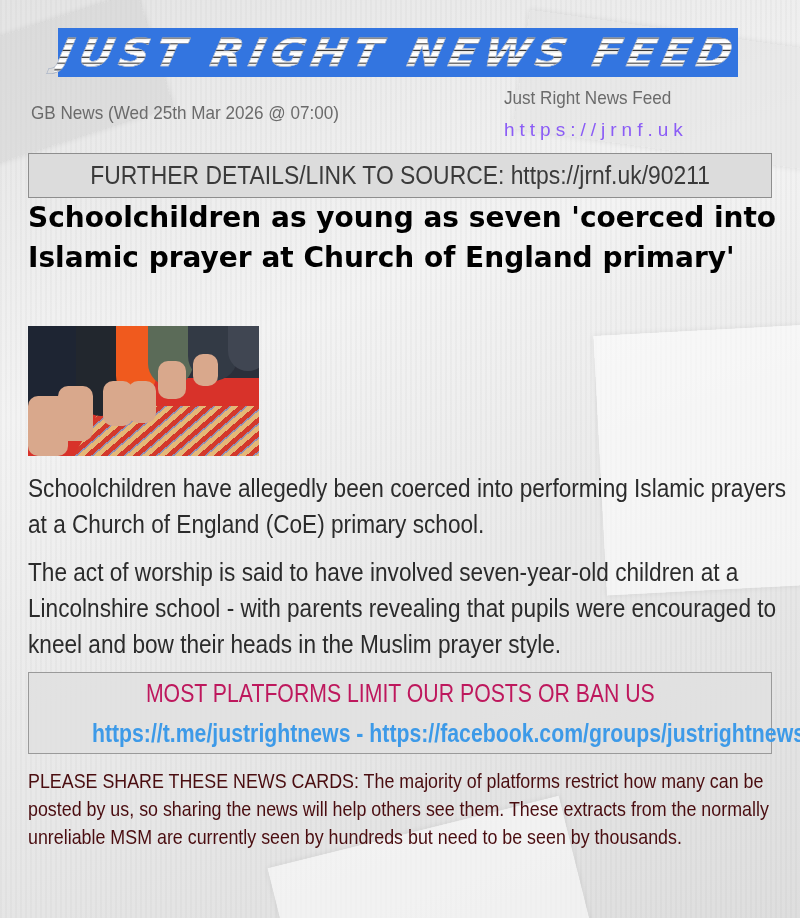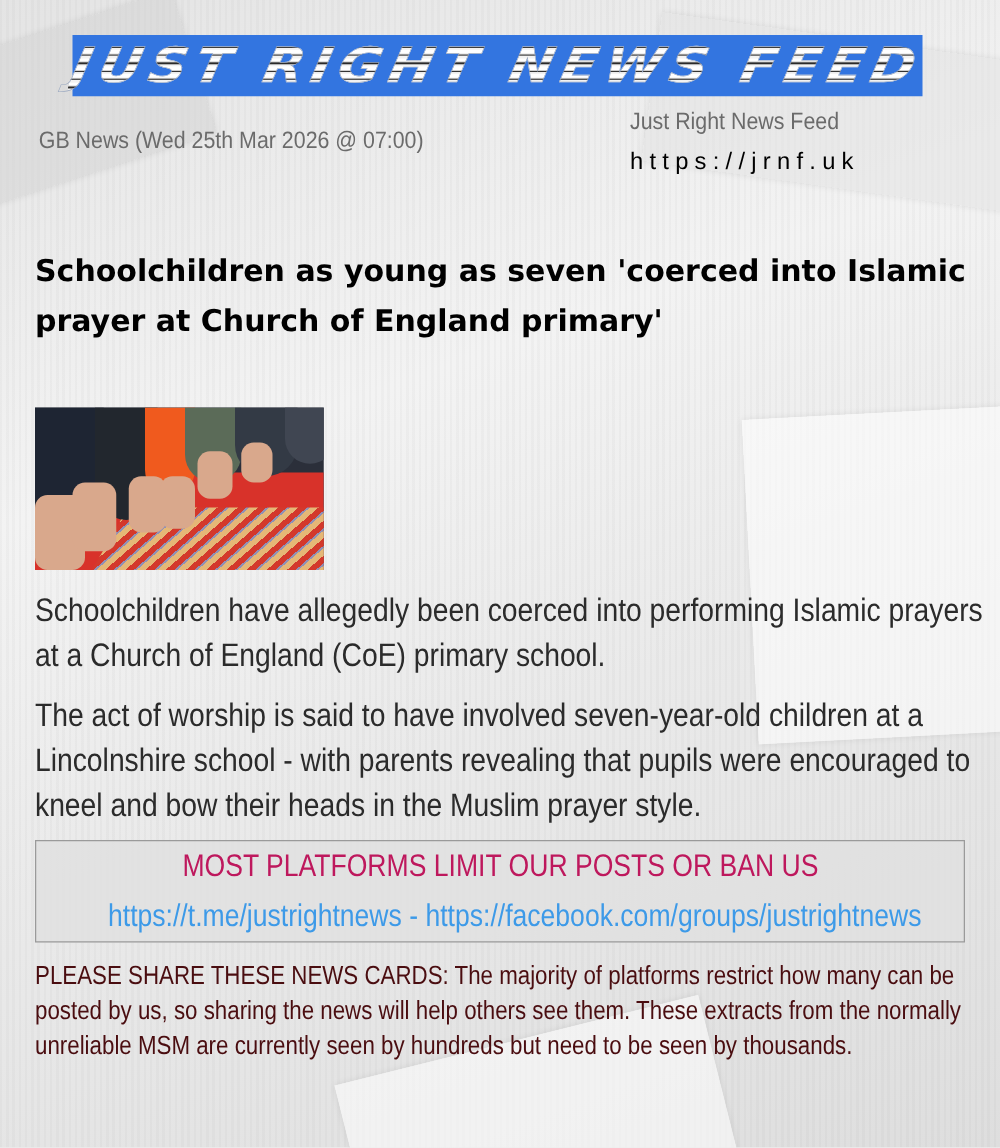--- a/index.html
+++ b/index.html
@@ -43,37 +43,37 @@
       font-family: "Liberation Sans", sans-serif; font-size: 19px; color: #6b6b6b;
       transform: scaleX(0.9); transform-origin: left center; white-space: nowrap;
     }
     .brand-name {
       position: absolute; left: 504px; top: 87px;
       font-size: 19px; color: #6b6b6b; white-space: nowrap;
       transform: scaleX(0.9); transform-origin: left center;
     }
     .brand-url {
       position: absolute; left: 504px; top: 119px;
-      font-size: 19px; color: #000000; letter-spacing: 5px; white-space: nowrap;
+      font-size: 19px; color: #8b5cf6; letter-spacing: 5px; white-space: nowrap;
     }
 
     .link-box {
       position: absolute; left: 28px; top: 153px; width: 742px; height: 43px;
       background: #dcdcdc; border: 1px solid #8e8e8e;
       display: flex; align-items: center; justify-content: center;
     }
     .link-box span {
       font-size: 26px; color: #3a3a3a; white-space: nowrap;
       transform: scaleX(0.88); display: inline-block;
     }
 
     .headline {
       position: absolute; left: 28px; top: 198px; width: 760px;
       font-family: "DejaVu Sans", sans-serif; font-weight: bold;
-      font-size: 24px; line-height: 39.5px; color: #000;
+      font-size: 28px; line-height: 39.5px; color: #000;
       margin: 0;
     }
 
     .article-image {
       position: absolute; left: 28px; top: 326px; width: 231px; height: 130px;
       overflow: hidden; background: #2b2f3a;
     }
     .article-image .rug {
       position: absolute; left: 0; bottom: 0; width: 100%; height: 60%;
       background: linear-gradient(160deg, transparent 0 20%, #d8322a 20% 100%);
@@ -111,21 +111,21 @@
       position: absolute; left: 28px; top: 672px; width: 742px; height: 80px;
       background: rgba(225,225,225,0.85); border: 1px solid #9a9a9a;
     }
     .notice-title {
       position: absolute; left: 0; right: 0; top: 6px; text-align: center;
       font-size: 25px; color: #be185d; white-space: nowrap;
     }
     .notice-title span, .notice-links span { display: inline-block; transform: scaleX(0.85); }
     .notice-links {
       position: absolute; left: 0; right: 0; top: 46px; text-align: center;
-      font-size: 25px; color: #3d9ae8; white-space: nowrap;
+      font-size: 25px; color: #3d9ae8; white-space: nowrap; font-weight: bold;
     }
 
     .share-text {
       position: absolute; left: 28px; top: 767px; margin: 0;
       font-family: "Liberation Sans", sans-serif; font-size: 21px; line-height: 28px;
       color: #4a0d10; width: 880px;
       transform: scaleX(0.85); transform-origin: left top;
     }
   </style>
 </head>
@@ -140,20 +140,23 @@
 
 <div class="content">
   <div class="banner">
     <span class="banner-text">JUST RIGHT NEWS FEED</span>
   </div>
 
   <div class="source-line">GB News (Wed 25th Mar 2026 @ 07:00)</div>
   <div class="brand-name">Just Right News Feed</div>
   <div class="brand-url">https://jrnf.uk</div>
 
+  <div class="link-box">
+    <span>FURTHER DETAILS/LINK TO SOURCE: https://jrnf.uk/90211</span>
+  </div>
 
   <h1 class="headline">Schoolchildren as young as seven 'coerced into Islamic prayer at Church of England primary'</h1>
 
   <div class="article-image">
     <div class="rug"></div>
     <div class="rug2"></div>
     <div class="person p1"></div>
     <div class="person p2"></div>
     <div class="person p3"></div>
     <div class="person p4"></div>

